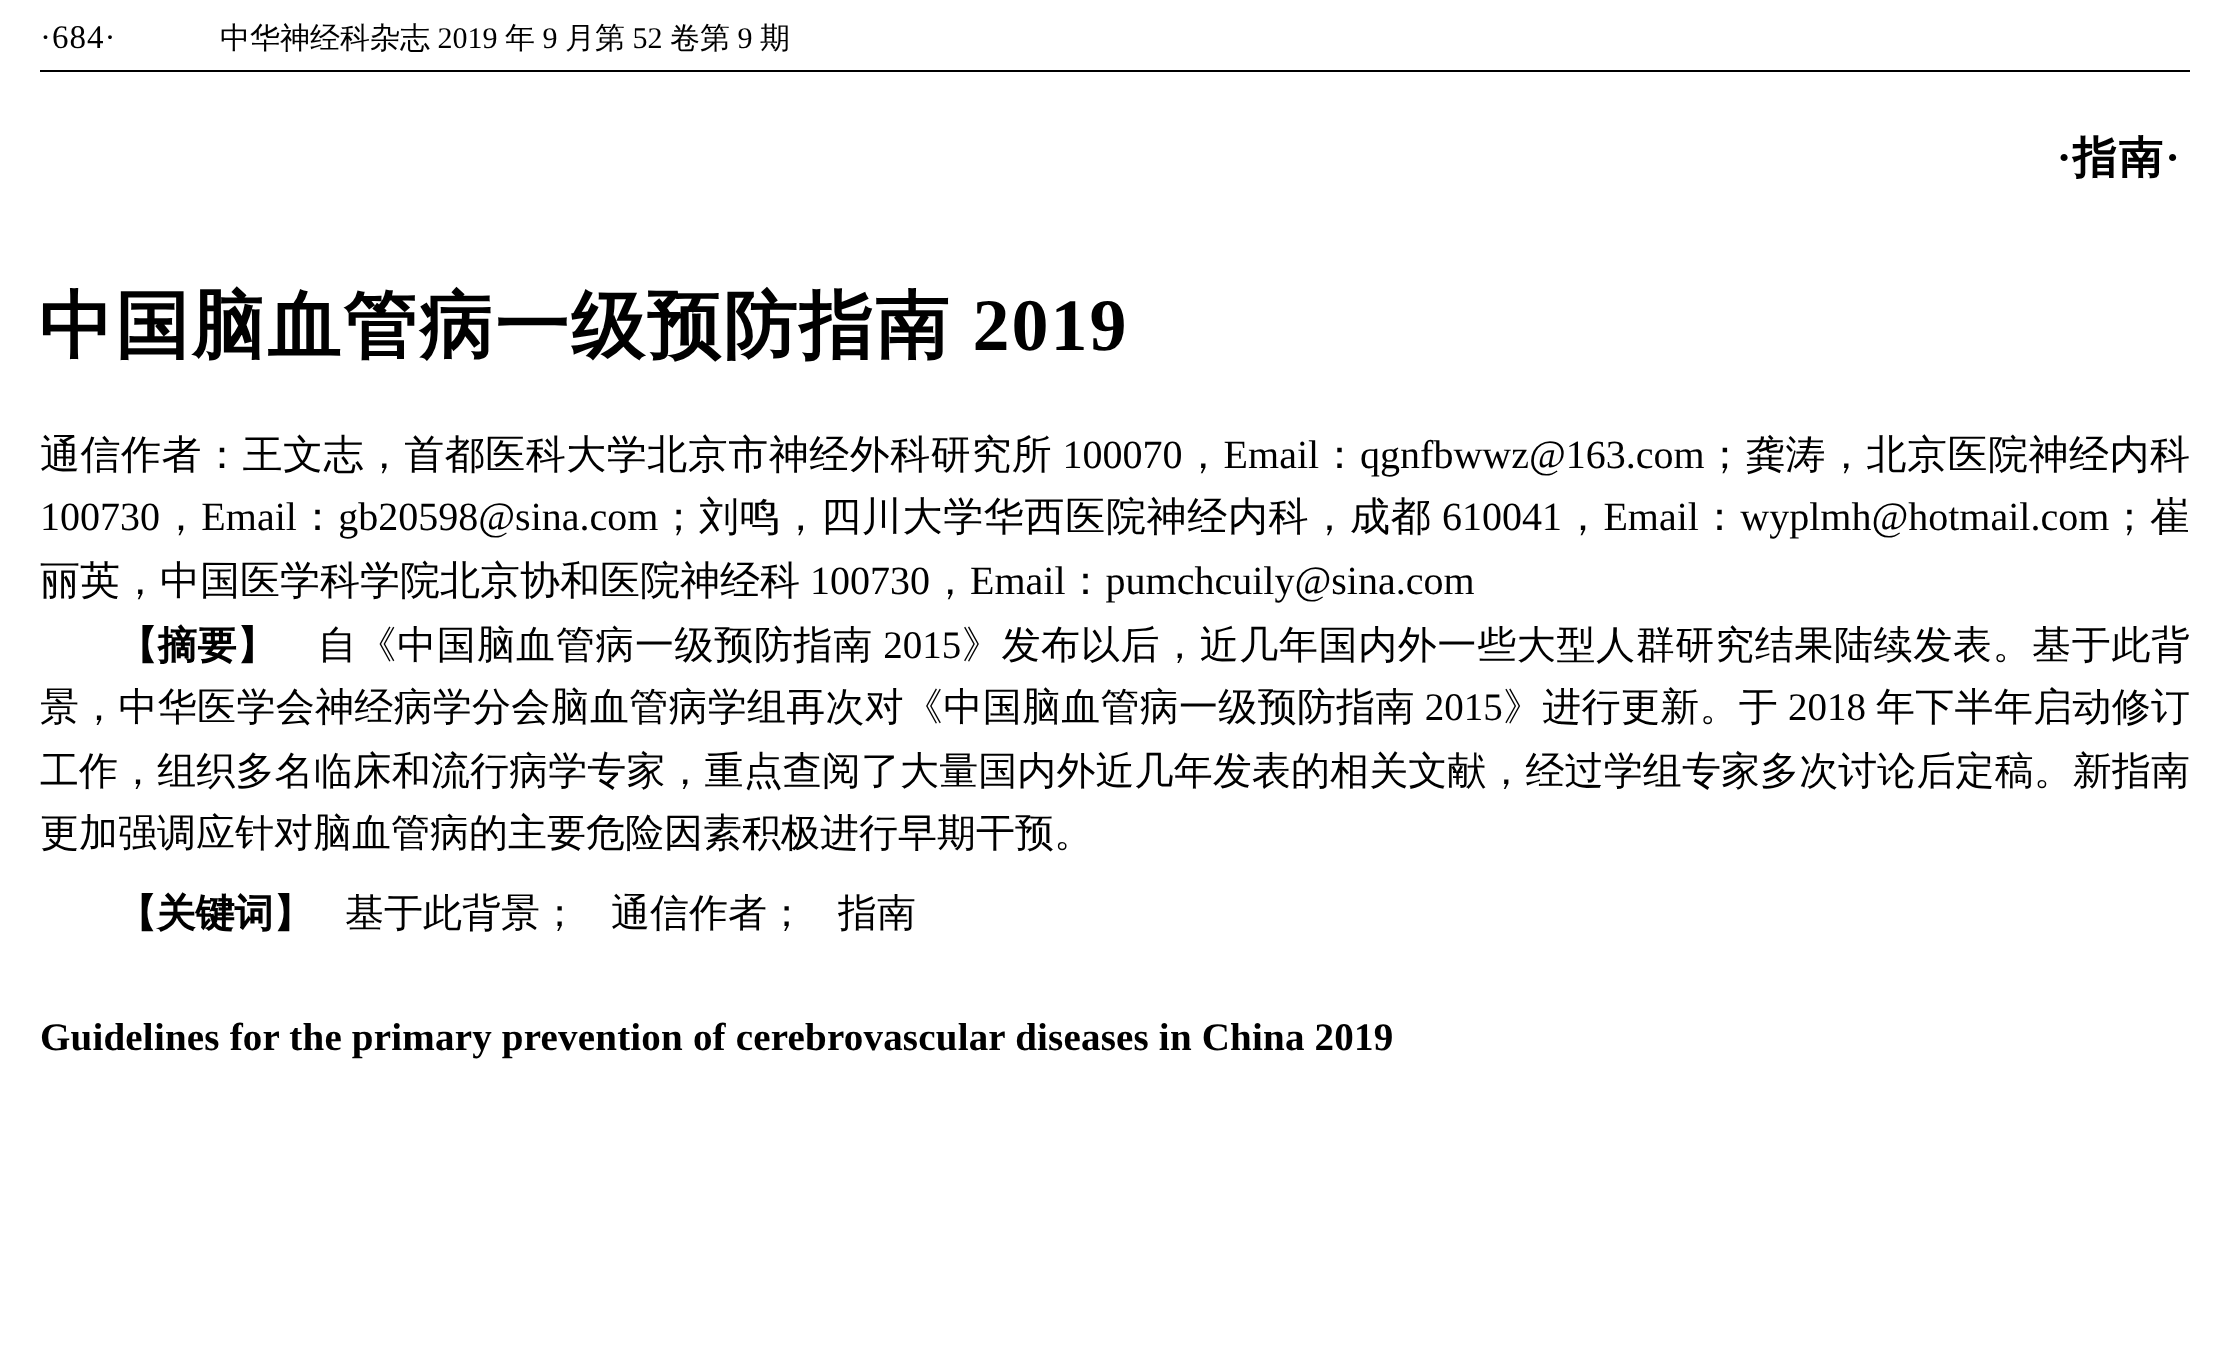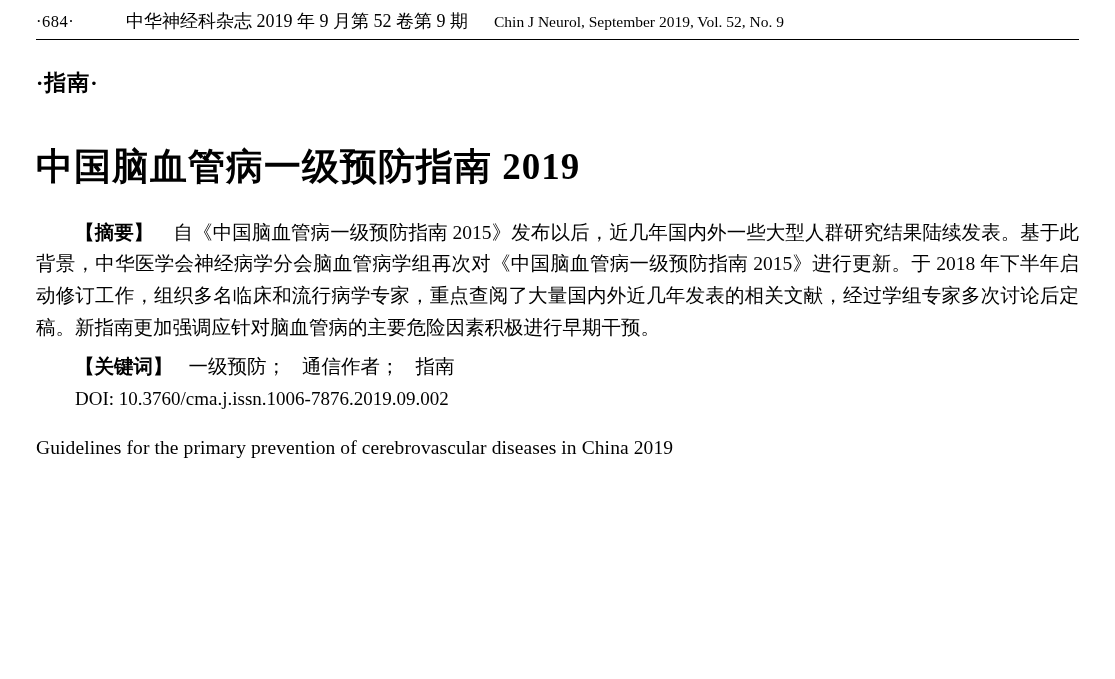--- a/index.html
+++ b/index.html
@@ -12,54 +12,55 @@
     background: #ffffff;
     font-family: "Liberation Serif", "DejaVu Serif", serif;
     color: #000000;
     overflow: hidden;
   }
   .page {
     position: relative;
     width: 1115px;
     height: 679px;
     box-sizing: border-box;
-    padding: 0 36px;
+    padding: 0 20px;
     border-radius: 32px;
   }
 
   
   .header {
     display: flex;
     align-items: baseline;
     justify-content: flex-start;
     font-size: 16.5px;
     padding-top: 9px;
     white-space: nowrap;
   }
   .header .folio {
     width: 90px;
     flex: 0 0 90px;
     letter-spacing: 0.5px;
   }
   .header .journal-cn {
-    font-size: 18px;
+    font-size: 15px;
     text-align: center;
   }
   .header .journal-en {
     font-size: 15.5px;
     margin-left: 26px;
     font-family: "Liberation Serif", "DejaVu Serif", serif;
   }
   .rule {
     border-bottom: 1.4px solid #000;
     margin-top: 6px;
   }
 
   
   .category {
+    text-align: right;
     font-size: 22px;
     font-weight: bold;
     margin-top: 28px;
     letter-spacing: 1px;
     padding-right: 4px;
   }
 
   
   .title {
     font-size: 37px;
@@ -122,49 +123,48 @@
   .doi {
     font-size: 19px;
     line-height: 1.6;
     margin-top: 2px;
     padding-left: 39px;
   }
 
   
   .en-title {
     font-size: 19.5px;
-    font-weight: normal;
-    margin-top: 22px;
+    font-weight: bold;
+    margin-top: 36px;
     letter-spacing: 0.1px;
   }
 </style>
 </head>
 <body>
 
 <div class="page">
 
   <div class="header">
     <span class="folio">·684·</span>
     <span class="journal-cn">中华神经科杂志 2019 年 9 月第 52 卷第 9 期</span>
-    <span class="journal-en">Chin J Neurol, September 2019, Vol. 52, No. 9</span>
   </div>
 
   <div class="rule"></div>
 
   <div class="category">·指南·</div>
 
   <h1 class="title">中国脑血管病一级预防指南 2019</h1>
 
 
+  <div class="corresponding">通信作者：王文志，首都医科大学北京市神经外科研究所 100070，Email：qgnfbwwz@163.com；龚涛，北京医院神经内科 100730，Email：gb20598@sina.com；刘鸣，四川大学华西医院神经内科，成都 610041，Email：wyplmh@hotmail.com；崔丽英，中国医学科学院北京协和医院神经科 100730，Email：pumchcuily@sina.com</div>
 
   <div class="abstract">
     <span class="indent"></span><span class="lead">【摘要】</span><span class="sep"></span><span>自《中国脑血管病一级预防指南 2015》发布以后，近几年国内外一些大型人群研究结果陆续发表。基于此背景，中华医学会神经病学分会脑血管病学组再次对《中国脑血管病一级预防指南 2015》进行更新。于 2018 年下半年启动修订工作，组织多名临床和流行病学专家，重点查阅了大量国内外近几年发表的相关文献，经过学组专家多次讨论后定稿。新指南更加强调应针对脑血管病的主要危险因素积极进行早期干预。</span>
   </div>
 
   <div class="keywords">
-    <span class="indent" style="display:inline-block;width:39px;"></span><span class="lead">【关键词】</span><span class="kwsep"></span><span>一级预防；</span><span class="kwsep"></span><span>通信作者；</span><span class="kwsep"></span><span>指南</span>
+    <span class="indent" style="display:inline-block;width:39px;"></span><span class="lead">【关键词】</span><span class="kwsep"></span><span>基于此背景；</span><span class="kwsep"></span><span>通信作者；</span><span class="kwsep"></span><span>指南</span>
   </div>
 
-  <div class="doi">DOI: 10.3760/cma.j.issn.1006-7876.2019.09.002</div>
 
   <div class="en-title">Guidelines for the primary prevention of cerebrovascular diseases in China 2019</div>
 
 </div>
 
 </body></html>

